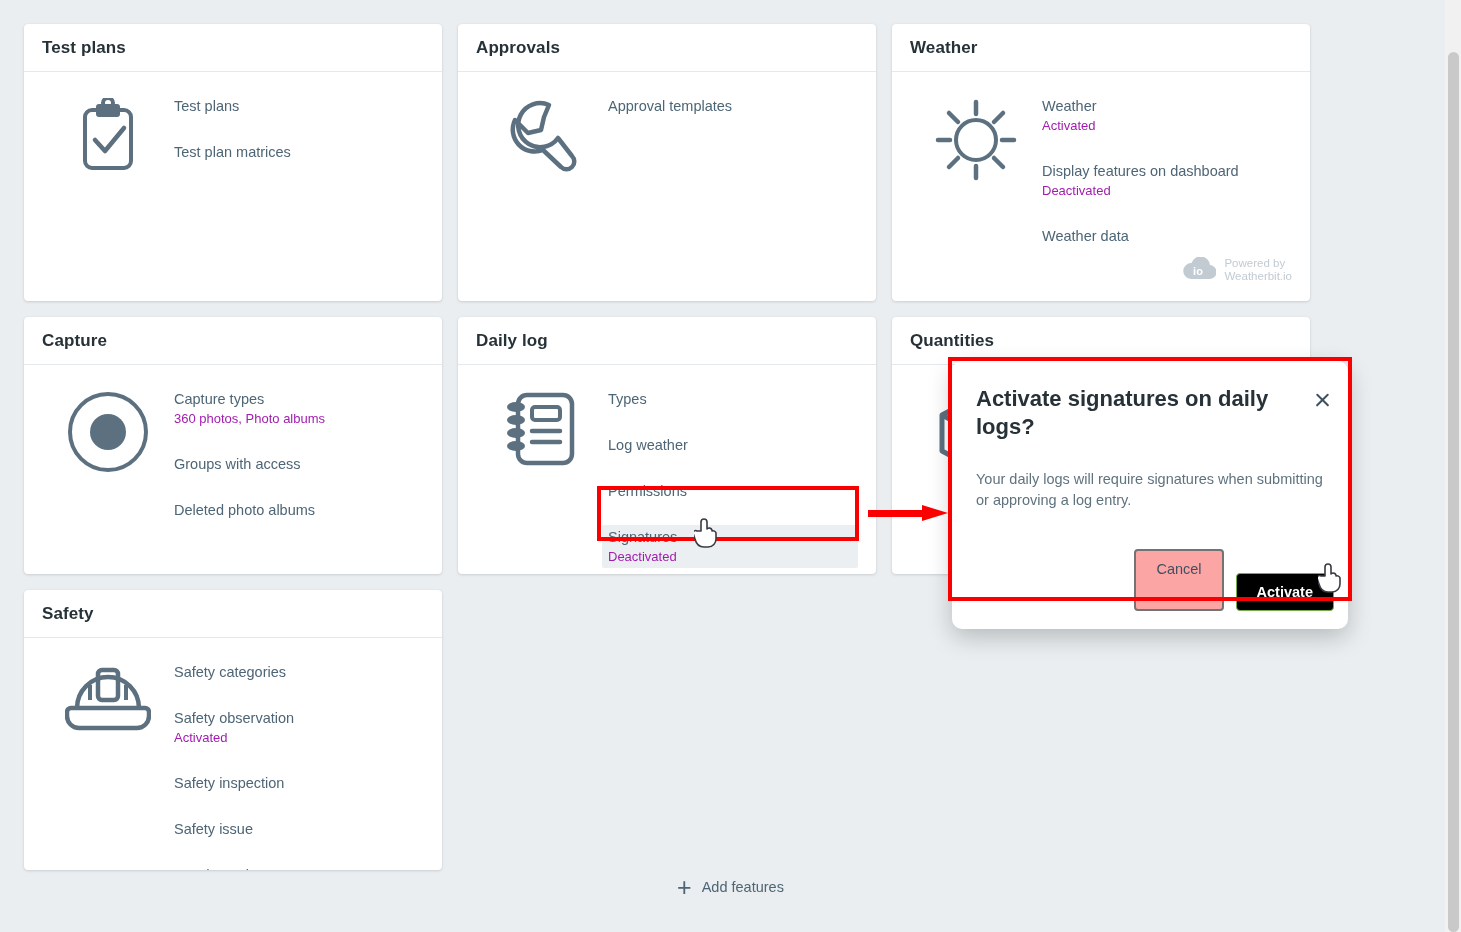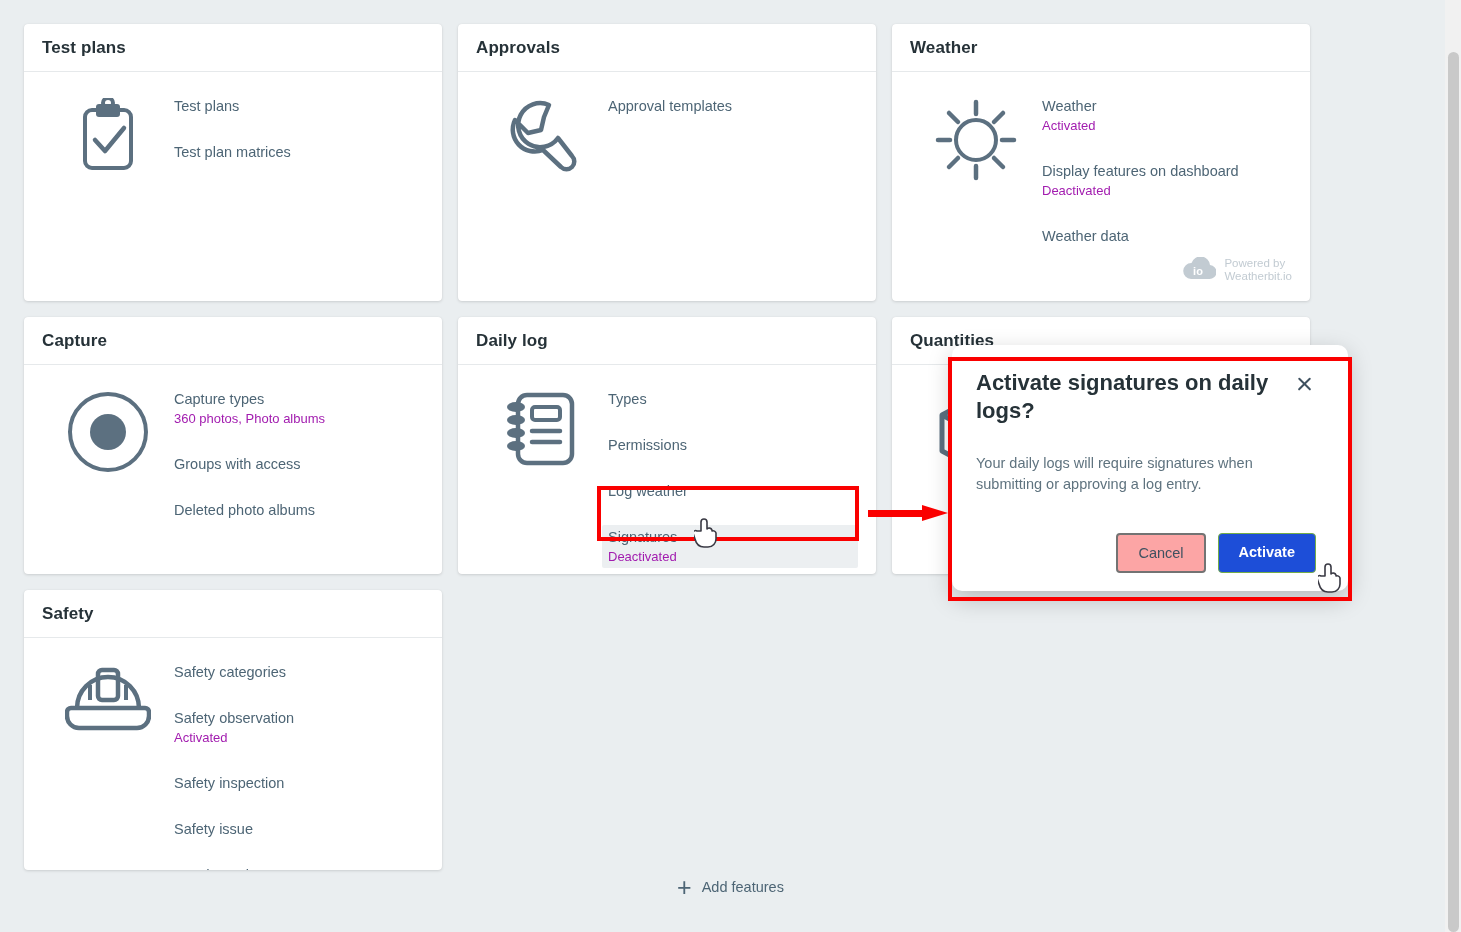--- a/index.html
+++ b/index.html
@@ -110,25 +110,25 @@
     font-weight: 400;
   }
   .add-features .af-label {
     font-size: 14.5px;
     color: #4d6575;
   }
 
   
   .dialog {
     position: absolute;
-    left: 952px; top: 345px;
+    left: 952px; top: 361px;
     width: 396px;
     background: #ffffff;
     box-shadow: 0 8px 24px rgba(0,0,0,0.22);
-    padding: 24px 32px 18px 24px;
+    padding: 24px 14px 18px 24px;
     border-radius: 10px;
   }
   .dlg-top { display: flex; align-items: flex-start; }
   .dlg-title {
     flex: 1;
     font-size: 22px;
     font-weight: bold;
     color: #263238;
     line-height: 28px;
     padding-right: 12px;
@@ -168,24 +168,25 @@
     padding: 9px 20px;
     cursor: pointer;
     line-height: 18px;
   }
   .btn-cancel {
     background: #fca5a5;
     border: 2px solid #737373;
     color: #3f5160;
   }
   .btn-activate {
-    background: #1d4ed8;
+    background: #000000;
     border: 1px solid #74ad48;
     color: #ffffff;
     font-weight: bold;
+    margin-top: 24px;
   }
 
   
   .anno-box {
     position: absolute;
     border: 4px solid #fa0000;
     pointer-events: none;
   }
   .anno-dialog-box { left: 948px; top: 357px; width: 404px; height: 244px; }
   .anno-sig-box { left: 597px; top: 486px; width: 262px; height: 55px; }
@@ -374,24 +375,24 @@
                 <ellipse cx="14" cy="42" rx="9" ry="5"></ellipse>
                 <ellipse cx="14" cy="55" rx="9" ry="5"></ellipse>
               </g>
             </svg>
           </div>
           <div class="links-col">
             <div class="feature">
               <div class="feature-label">Types</div>
             </div>
             <div class="feature">
+              <div class="feature-label">Log weather</div>
+            </div>
+            <div class="feature">
               <div class="feature-label">Permissions</div>
-            </div>
-            <div class="feature">
-              <div class="feature-label">Log weather</div>
             </div>
             <div class="feature highlight">
               <div class="feature-label">Signatures</div>
               <div class="feature-sub">Deactivated</div>
             </div>
           </div>
         </div>
       </div>
 
       <div class="card card-h2">

